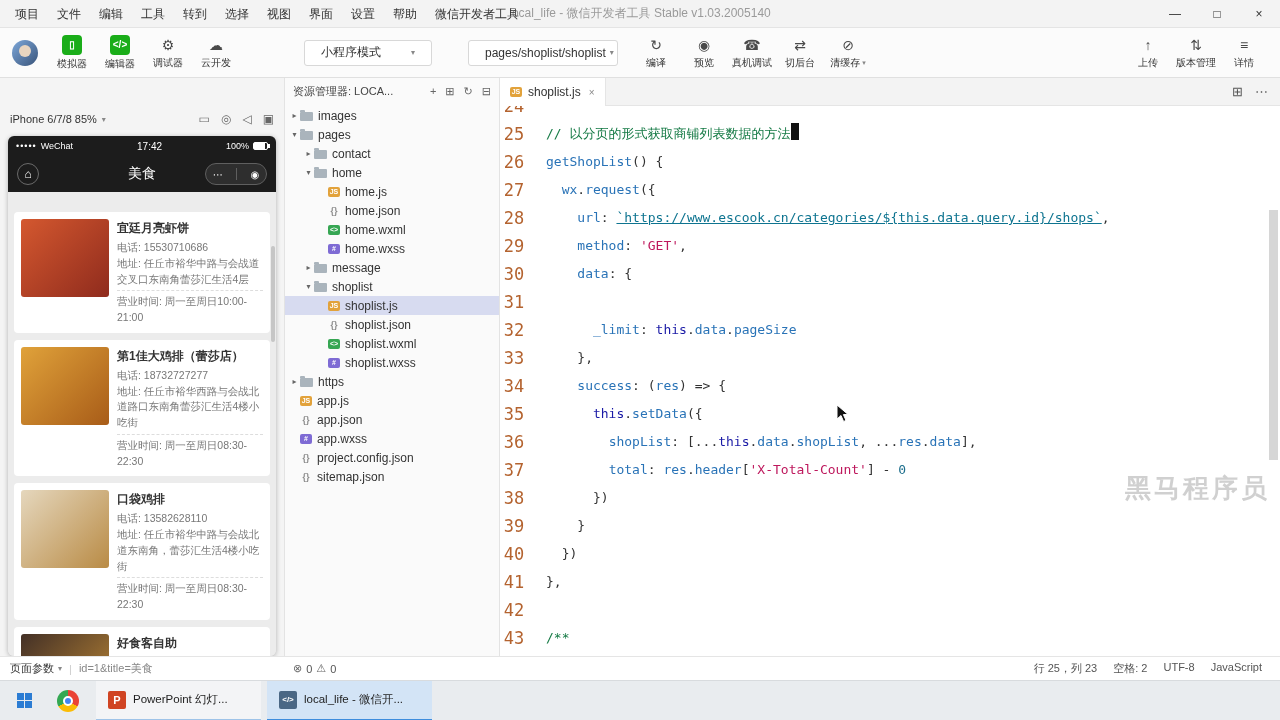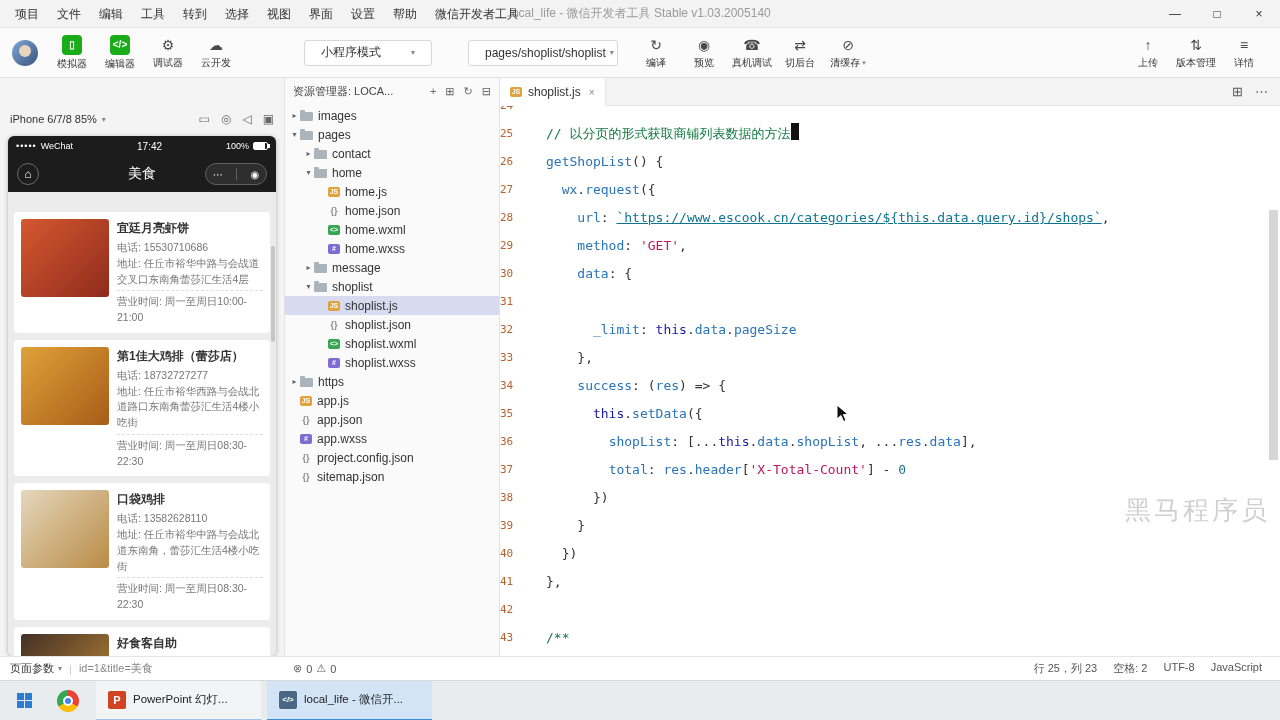--- a/index.html
+++ b/index.html
@@ -78,21 +78,21 @@
 
   
   .editor { flex:1; min-width:0; background:#fff; display:flex; flex-direction:column; position:relative; }
   .tab-bar { height:28px; background:#f3f3f3; border-bottom:1px solid #e5e5e5; display:flex; flex:none; }
   .tab { height:28px; background:#fff; display:flex; align-items:center; gap:6px; padding:0 10px; font-size:12px; color:#333; border-right:1px solid #e5e5e5; }
   .tab-close { font-size:10px; color:#888; margin-left:2px; }
   .tab-right { margin-left:auto; display:flex; align-items:center; gap:12px; padding-right:12px; color:#555; font-size:13px; }
   .code-wrap { flex:1; overflow:hidden; position:relative; font-family:"DejaVu Sans Mono", monospace; font-size:13px; }
   #code { margin-top:-14px; }
   .cl { display:flex; height:28px; line-height:28px; }
-  .gut { width:46px; text-align:left; padding-right:18px; color:#b4632f; flex:none; font-size:11px; }
+  .gut { width:46px; text-align:center; padding-right:18px; color:#b4632f; flex:none; font-size:17px; }
   .ct { white-space:pre; color:#333; }
   .tk-pl { color:#333; }
   .tk-cm { color:#157a45; }
   .tk-id { color:#2973b7; }
   .tk-kw { color:#1a1aa6; }
   .tk-str { color:#be185d; }
   .tk-num { color:#1c6e8c; }
   .tk-lnk { color:#0e7490; text-decoration:underline; }
   .tk-cur { display:inline-block; width:8px; height:17px; background:#111; vertical-align:-3px; margin-left:1px; }
   .ed-scroll { position:absolute; right:2px; top:104px; width:9px; height:250px; background:rgba(0,0,0,.16); }
@@ -116,21 +116,21 @@
   .chrome-btn { width:44px; height:40px; display:flex; align-items:center; justify-content:center; }
   .chrome { width:22px; height:22px; border-radius:50%; background:conic-gradient(#ea4335 0 120deg,#fbbc05 120deg 240deg,#34a853 240deg 360deg); position:relative; }
   .chrome::after { content:""; position:absolute; left:6px; top:6px; width:10px; height:10px; border-radius:50%; background:#4285f4; border:2px solid #fff; box-sizing:border-box; }
   .task-btn { height:40px; display:flex; align-items:center; gap:7px; padding:0 12px; min-width:165px; font-size:11.5px; color:#222; border-bottom:2px solid #9ec3e8; background:rgba(255,255,255,.45); margin-left:6px; }
   .task-btn.active { background:#d3e4f6; border-bottom-color:#3e8ddd; }
   .app-ic { width:18px; height:18px; border-radius:2px; color:#fff; font-size:8px; font-weight:bold; display:flex; align-items:center; justify-content:center; flex:none; }
   .app-ic.powerpoint { background:#d04423; font-size:11px; }
   .app-ic.devtools { background:#4a6785; }
   .task-label { white-space:nowrap; overflow:hidden; text-overflow:ellipsis; max-width:130px; }
 
-  .watermark { position:absolute; right:10px; bottom:0; font-size:26px; font-weight:normal; color:rgba(110,110,110,.32); letter-spacing:3px; pointer-events:none; z-index:40; }
+  .watermark { position:absolute; right:10px; bottom:22px; font-size:26px; font-weight:bold; color:rgba(110,110,110,.32); letter-spacing:3px; pointer-events:none; z-index:40; }
 </style>
 </head>
 <body>
 
 <div class="app">
 
   <div class="title-bar">
     <div class="menus">
         <span class="menu-item">项目</span>
         <span class="menu-item">文件</span>

